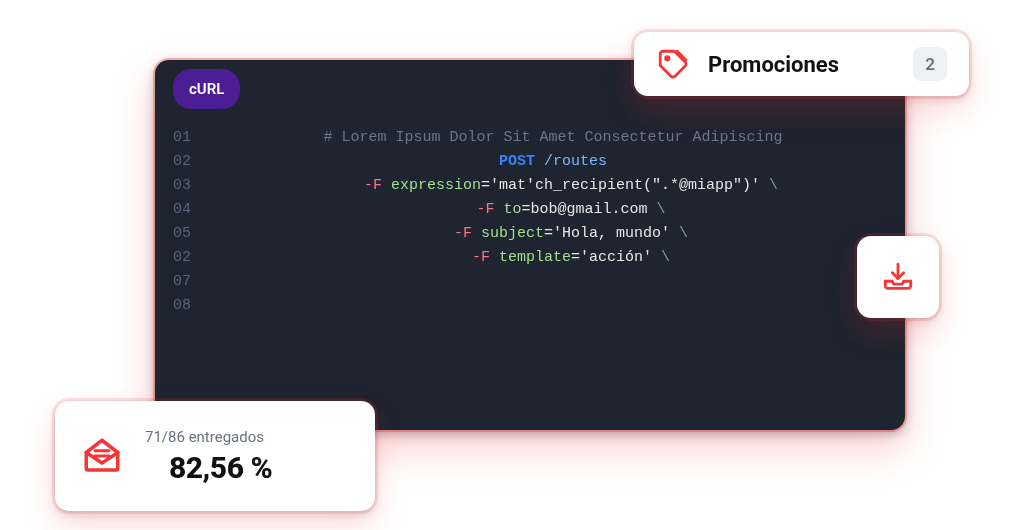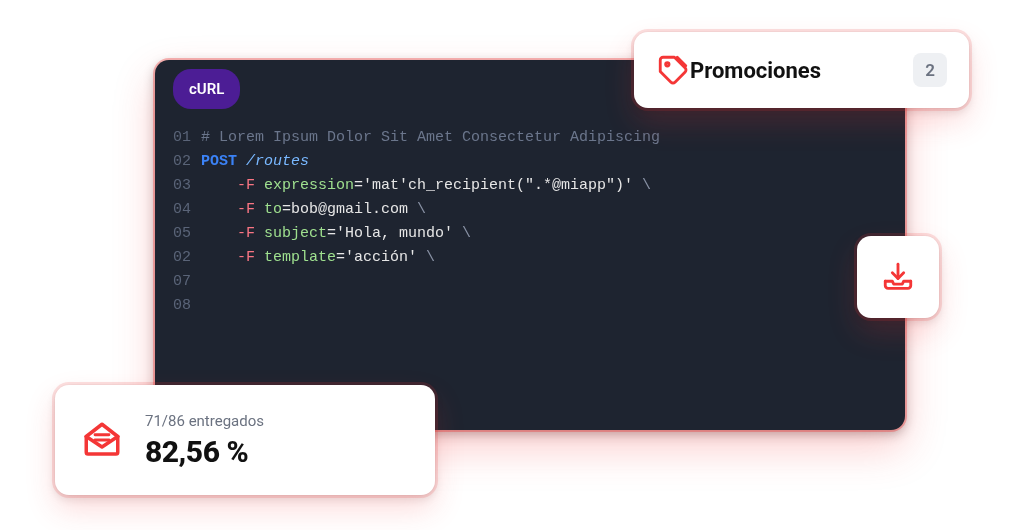--- a/index.html
+++ b/index.html
@@ -49,44 +49,45 @@
   }
   .gutter {
     width: 46px;
     text-align: right;
     color: #5a6478;
     padding-right: 10px;
     user-select: none;
   }
   .gutter div { height: 24px; }
   .codelines { flex:1; color:#cfd6e4; }
-  .codelines .ln { height:24px; white-space:pre; }
+  .codelines .ln { height:24px; white-space:pre;text-align:center; }
   .tok-comment { color:#6b768c; }
   .tok-method  { color:#3b82f6; font-weight:600; }
-  .tok-path    { color:#79b8ff;font-style:italic; }
+  .tok-path    { color:#79b8ff; }
   .tok-flag    { color:#f97583; }
   .tok-key     { color:#9fe08f; }
   .tok-val     { color:#e6e6e6; }
   .tok-bs      { color:#8a93a6; }
 
   .card {
     position: absolute;
     background:#fff;
     border-radius:14px;
     box-shadow: 0 0 0 1px rgba(0,0,0,0.02), 0 0 0 3px rgba(244,54,54,0.15), 0 14px 30px rgba(244,54,54,0.18), 0 4px 10px rgba(0,0,0,0.12);
     display:flex;
     align-items:center;
   }
 
   .promo-card {
     top: 32px;
     right: 55px;
     width: 335px;
-    height: 76px;
+    height: 64px;
     padding: 0 22px;
+    gap: 18px;
   }
   .promo-label { font-size:22px; font-weight:700; color:#111; flex:1; }
   .promo-count {
     background:#eef0f3;
     color:#6b7280;
     font-weight:600;
     font-size:17px;
     width:34px; height:34px;
     border-radius:8px;
     display:flex; align-items:center; justify-content:center;
@@ -95,28 +96,28 @@
   .download-card {
     top: 236px;
     right: 85px;
     width: 82px;
     height: 82px;
     justify-content:center;
   }
 
   .delivered-card {
     left: 55px;
-    bottom: 35px;
-    width: 380px;
+    bottom: 19px;
+    width: 320px;
     height: 110px;
     padding: 0 26px;
     gap: 22px;
   }
   .delivered-text .sub { color:#6b7280; font-size:15px; margin-bottom:4px; }
-  .delivered-text .pct { color:#111; font-size:30px; font-weight:800; letter-spacing:-0.5px; }
+  .delivered-text .pct { color:#111; font-size:30px; font-weight:800; letter-spacing:-0.5px;margin-left:24px; }
 
   svg { display:block; }
 </style>
 </head>
 <body>
 
 <div class="code-panel">
   <div class="code-header">
     <span class="curl-pill">cURL</span>
   </div>

